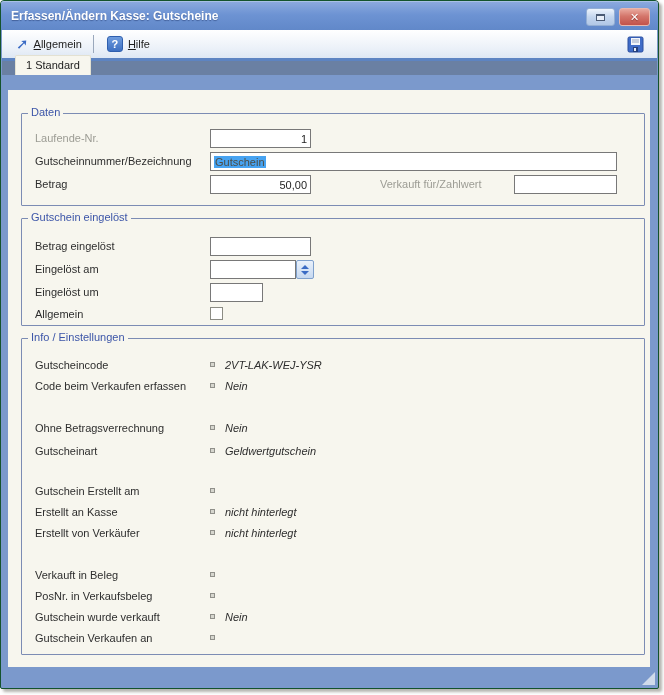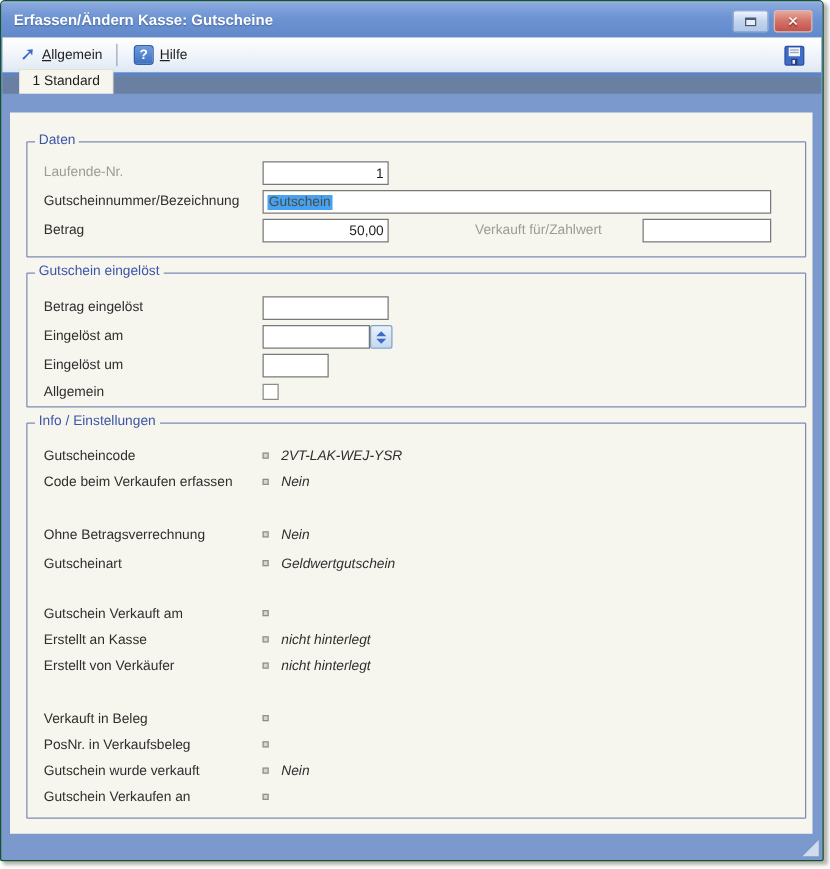--- a/index.html
+++ b/index.html
@@ -205,21 +205,21 @@
         <span class="lbl">Ohne Betragsverrechnung</span>
         <span class="bullet"></span>
         <span class="ival">Nein</span>
       </div>
       <div class="irow blank" style="top:122px;">
         <span class="lbl"></span>
 
         <span class="ival"></span>
       </div>
       <div class="irow" style="top:143px;">
-        <span class="lbl">Gutschein Verkauft am</span>
+        <span class="lbl">Gutschein Erstellt am</span>
         <span class="bullet"></span>
         <span class="ival"></span>
       </div>
       <div class="irow" style="top:164px;">
         <span class="lbl">Erstellt an Kasse</span>
         <span class="bullet"></span>
         <span class="ival">nicht hinterlegt</span>
       </div>
       <div class="irow" style="top:185px;">
         <span class="lbl">Erstellt von Verkäufer</span>

